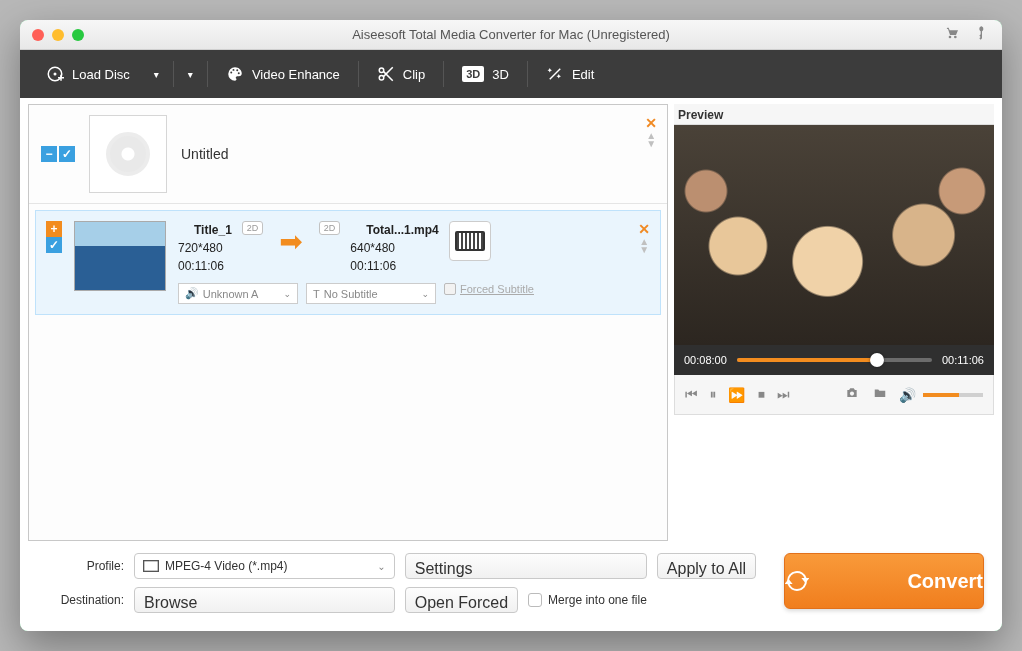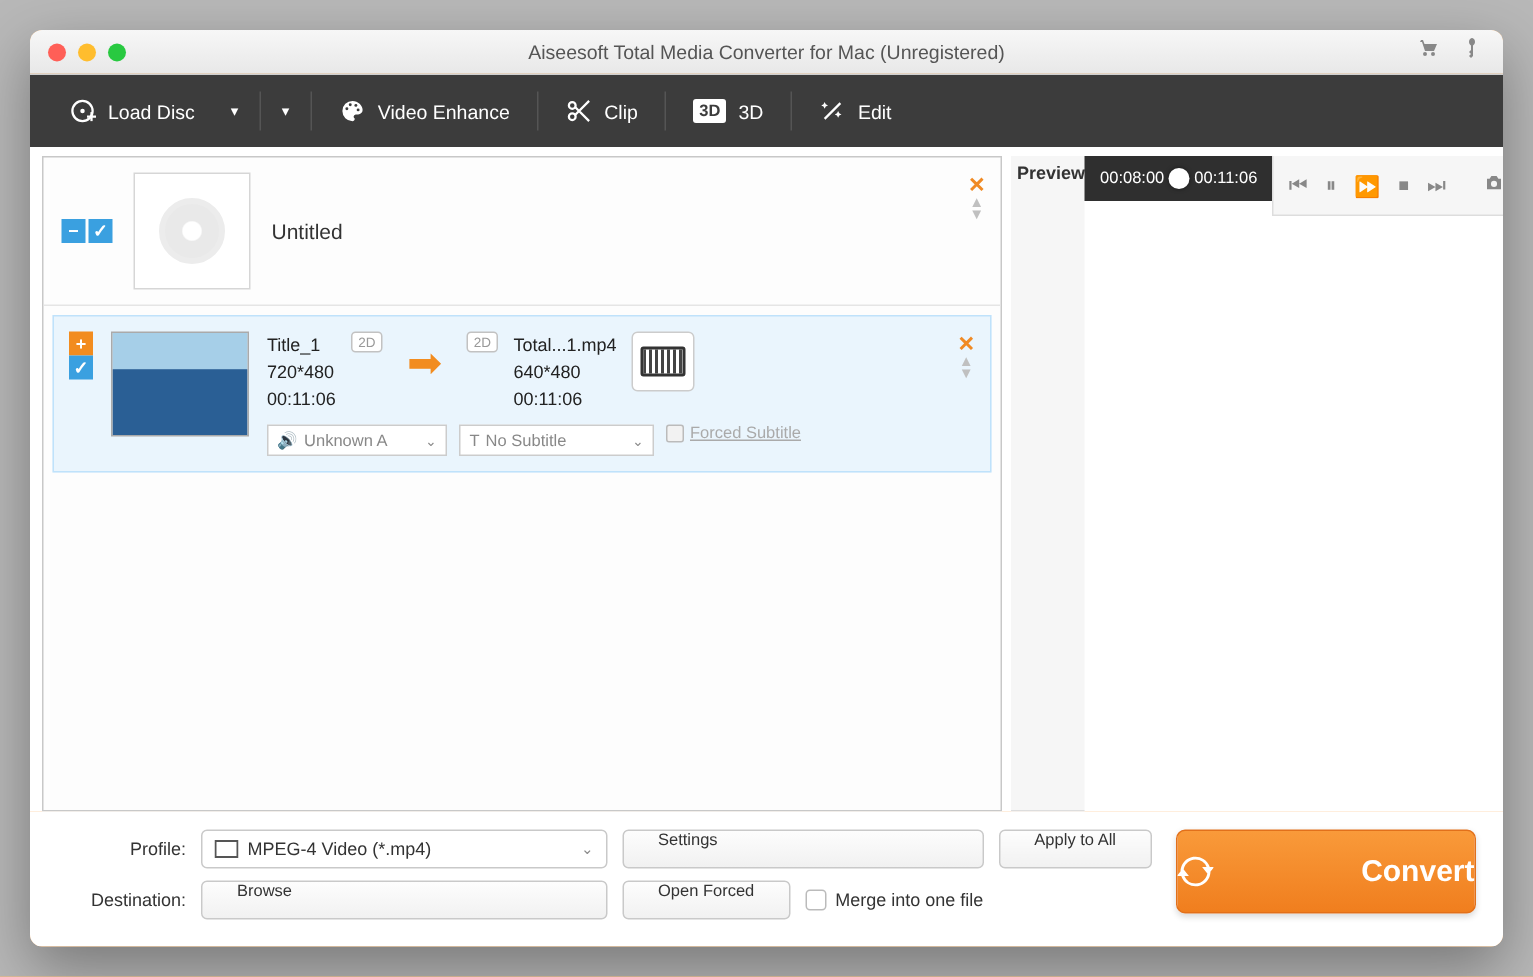--- a/index.html
+++ b/index.html
@@ -1,50 +1,50 @@
 <!DOCTYPE html>
 <html><head>
 <meta charset="utf-8">
 <style>
   * { box-sizing: border-box; margin: 0; padding: 0; font-family: -apple-system, "Helvetica Neue", Arial, sans-serif; }
   body { background: #b8b8b8; display: flex; justify-content: center; align-items: flex-start; padding: 20px; }
-  .window { width: 1022px; height: 611px; background: #fdba74; border-radius: 8px; box-shadow: 0 15px 40px rgba(0,0,0,.35); overflow: hidden; display: flex; flex-direction: column; }
+  .window { width: 1022px; height: 611px; background: #86efac; border-radius: 8px; box-shadow: 0 15px 40px rgba(0,0,0,.35); overflow: hidden; display: flex; flex-direction: column; }
   .titlebar { height: 30px; background: linear-gradient(#f7f7f7,#e8e8e8); border-bottom: 1px solid #d0d0d0; display: flex; align-items: center; padding: 0 12px; position: relative; }
   .traffic { display: flex; gap: 8px; }
   .dot { width: 12px; height: 12px; border-radius: 50%; }
   .dot.red { background:#ff5f57; } .dot.yellow { background:#ffbd2e; } .dot.green{ background:#28c940; }
   .title { position:absolute; left:0; right:0; text-align:center; font-size:13px; color:#555; pointer-events:none;}
   .title-right { margin-left:auto; display:flex; gap:14px; color:#888; }
   .title-right svg { width:16px; height:16px; }
 
   .toolbar { height:48px; background:#3c3c3c; display:flex; align-items:center; padding:0 14px; gap:4px; }
   .tbtn { display:flex; align-items:center; gap:8px; color:#fff; font-size:13px; padding:6px 12px; cursor:pointer; border-radius:3px;}
   .tbtn svg { width:18px; height:18px; fill:#fff; }
   .tsplit { width:1px; height:26px; background:#555; margin:0 2px;}
   .tdrop { color:#fff; padding:6px 8px; cursor:pointer; font-size:10px;}
 
   .main { flex:1; display:flex; background:#fff; padding:6px 8px 0 8px; gap:6px; }
   .left { flex:1; border:1px solid #c8c8c8; background:#fdfdfd; overflow:hidden; display:flex; flex-direction:column;}
-  .right { width:320px; display:flex; flex-direction:row; }
+  .right { width:320px; display:flex; flex-direction:column; }
 
   .group { border-bottom:1px solid #e5e5e5; padding:10px 12px; display:flex; align-items:center; gap:14px; position:relative;}
   .group .handle { display:flex; gap:2px; }
   .handle .sq { width:16px; height:16px; display:flex; align-items:center; justify-content:center; font-size:12px; font-weight:bold; color:#fff; cursor:pointer;}
   .sq.minus { background:#3aa0e0; } .sq.plus { background:#f28c1f;} .sq.check { background:#3aa0e0;}
   .disc { width:78px; height:78px; border:1px solid #d6d6d6; background:#fff; display:flex; align-items:center; justify-content:center; }
   .disc-inner { width:44px; height:44px; border-radius:50%; background:radial-gradient(circle,#fff 0 6px,#e9e9e9 7px 60%); border:4px solid #ececec;}
   .group-title { font-size:14px; color:#333; }
   .grp-close { position:absolute; right:10px; top:10px; display:flex; flex-direction:column; gap:2px; align-items:center;}
   .x { color:#f08a24; font-size:14px; cursor:pointer; font-weight:bold;}
   .sorter { color:#c0c0c0; font-size:10px; line-height:6px; cursor:pointer;}
 
   .item { background:#eaf5fd; border:1px solid #bfe2fb; margin:6px; padding:10px; display:flex; gap:12px; align-items:flex-start; position:relative;}
   .thumb { width:92px; height:70px; background:linear-gradient(#a6cfe8 0 35%, #2a5f95 36% 100%); border:1px solid #aaa;}
   .meta { font-size:12px; color:#222; line-height:1.5; }
-  .meta .ti { font-weight:400; }
+  .meta .ti { font-weight:700;margin-left:16px; }
   .dims { font-size:12px; }
   .arrow { color:#f28c1f; font-size:28px; margin:4px 6px 0 6px;}
   .badge2d { display:inline-block; border:1px solid #c2c2c2; border-radius:3px; font-size:9px; padding:1px 4px; color:#999; background:#fff;}
   .outico { width:42px; height:40px; background:#fff; border:1px solid #ccc; border-radius:4px; display:flex; align-items:center; justify-content:center;}
   .outico-i { width:30px; height:20px; background:repeating-linear-gradient(90deg,#444 0 2px,#fff 2px 4px); border:2px solid #333; border-radius:2px;}
   .row2 { display:flex; gap:8px; margin-top:8px;}
   .sel { background:#fff; border:1px solid #ccc; font-size:11px; padding:3px 6px; color:#888; display:flex; align-items:center; gap:4px; cursor:pointer;}
   .sel .car { margin-left:auto; font-size:9px; color:#888;}
   .chk { display:flex; align-items:flex-start; gap:4px; font-size:11px; color:#aaa;text-decoration:underline;}
   .chk .box { width:12px; height:12px; border:1px solid #bbb; background:#f2f2f2; border-radius:2px;}
@@ -63,26 +63,26 @@
   .track { flex:1; height:4px; background:#6c6c6c; position:relative; border-radius:2px;}
   .track .fill { position:absolute; left:0; top:0; bottom:0; width:72%; background:#f28c1f; border-radius:2px;}
   .track .knob { position:absolute; left:72%; top:50%; width:14px; height:14px; background:#fff; border-radius:50%; transform:translate(-50%,-50%); box-shadow:0 0 3px rgba(0,0,0,.5);}
   .controls { height:40px; background:#f6f6f6; border:1px solid #ddd; border-top:none; display:flex; align-items:center; padding:0 10px; gap:12px; color:#888;}
   .controls .btn { cursor:pointer; font-size:14px; }
   .controls .gap { flex:1; }
   .vol { display:flex; align-items:center; gap:6px;}
   .vtrack { width:60px; height:4px; background:#d0d0d0; position:relative;}
   .vtrack .vf { position:absolute; left:0; top:0; bottom:0; width:60%; background:#f28c1f;}
 
-  .bottom { padding:12px 18px 18px 18px; background:#fff; display:grid; grid-template-columns: 1fr 200px; gap:16px; align-items:start;}
+  .bottom { padding:12px 18px 18px 18px; background:#fff; display:grid; grid-template-columns: 1fr 200px; gap:28px; align-items:start;}
   .form { display:grid; grid-template-columns: 86px 1fr auto auto; gap:8px 10px; align-items:center; font-size:12px; color:#333;}
   .label { text-align:right; }
   .combo { border:1px solid #c9c9c9; border-radius:4px; height:26px; display:flex; align-items:center; padding:0 8px; background:#fff; font-size:12px; gap:6px; cursor:pointer;}
   .combo .car { margin-left:auto; color:#888; font-size:10px;}
-  .sbtn { border:1px solid #c9c9c9; border-radius:4px; height:26px; padding:0 23px; background:linear-gradient(#fdfdfd,#f1f1f1); font-size:11px; cursor:pointer; display:flex; align-items:flex-start;}
+  .sbtn { border:1px solid #c9c9c9; border-radius:4px; height:26px; padding:0 9px; background:linear-gradient(#fdfdfd,#f1f1f1); font-size:16px; cursor:pointer; display:flex; align-items:flex-end;}
   .merge { font-size:12px; color:#333; display:flex; align-items:flex-start; gap:6px;}
   .merge .box { width:14px; height:14px; border:1px solid #bbb; border-radius:3px; background:#fff;}
 
   .convert { background:linear-gradient(#f99a3a,#f07e1e); border:1px solid #e2701a; border-radius:6px; height:56px; display:flex; align-items:center; justify-content:space-between; gap:12px; color:#fff; font-size:20px; font-weight:600; cursor:pointer; box-shadow:0 2px 4px rgba(0,0,0,.15);}
   .convert svg { width:24px; height:24px; fill:#fff;}
 </style>
 </head>
 <body>
 
 <div class="window">

